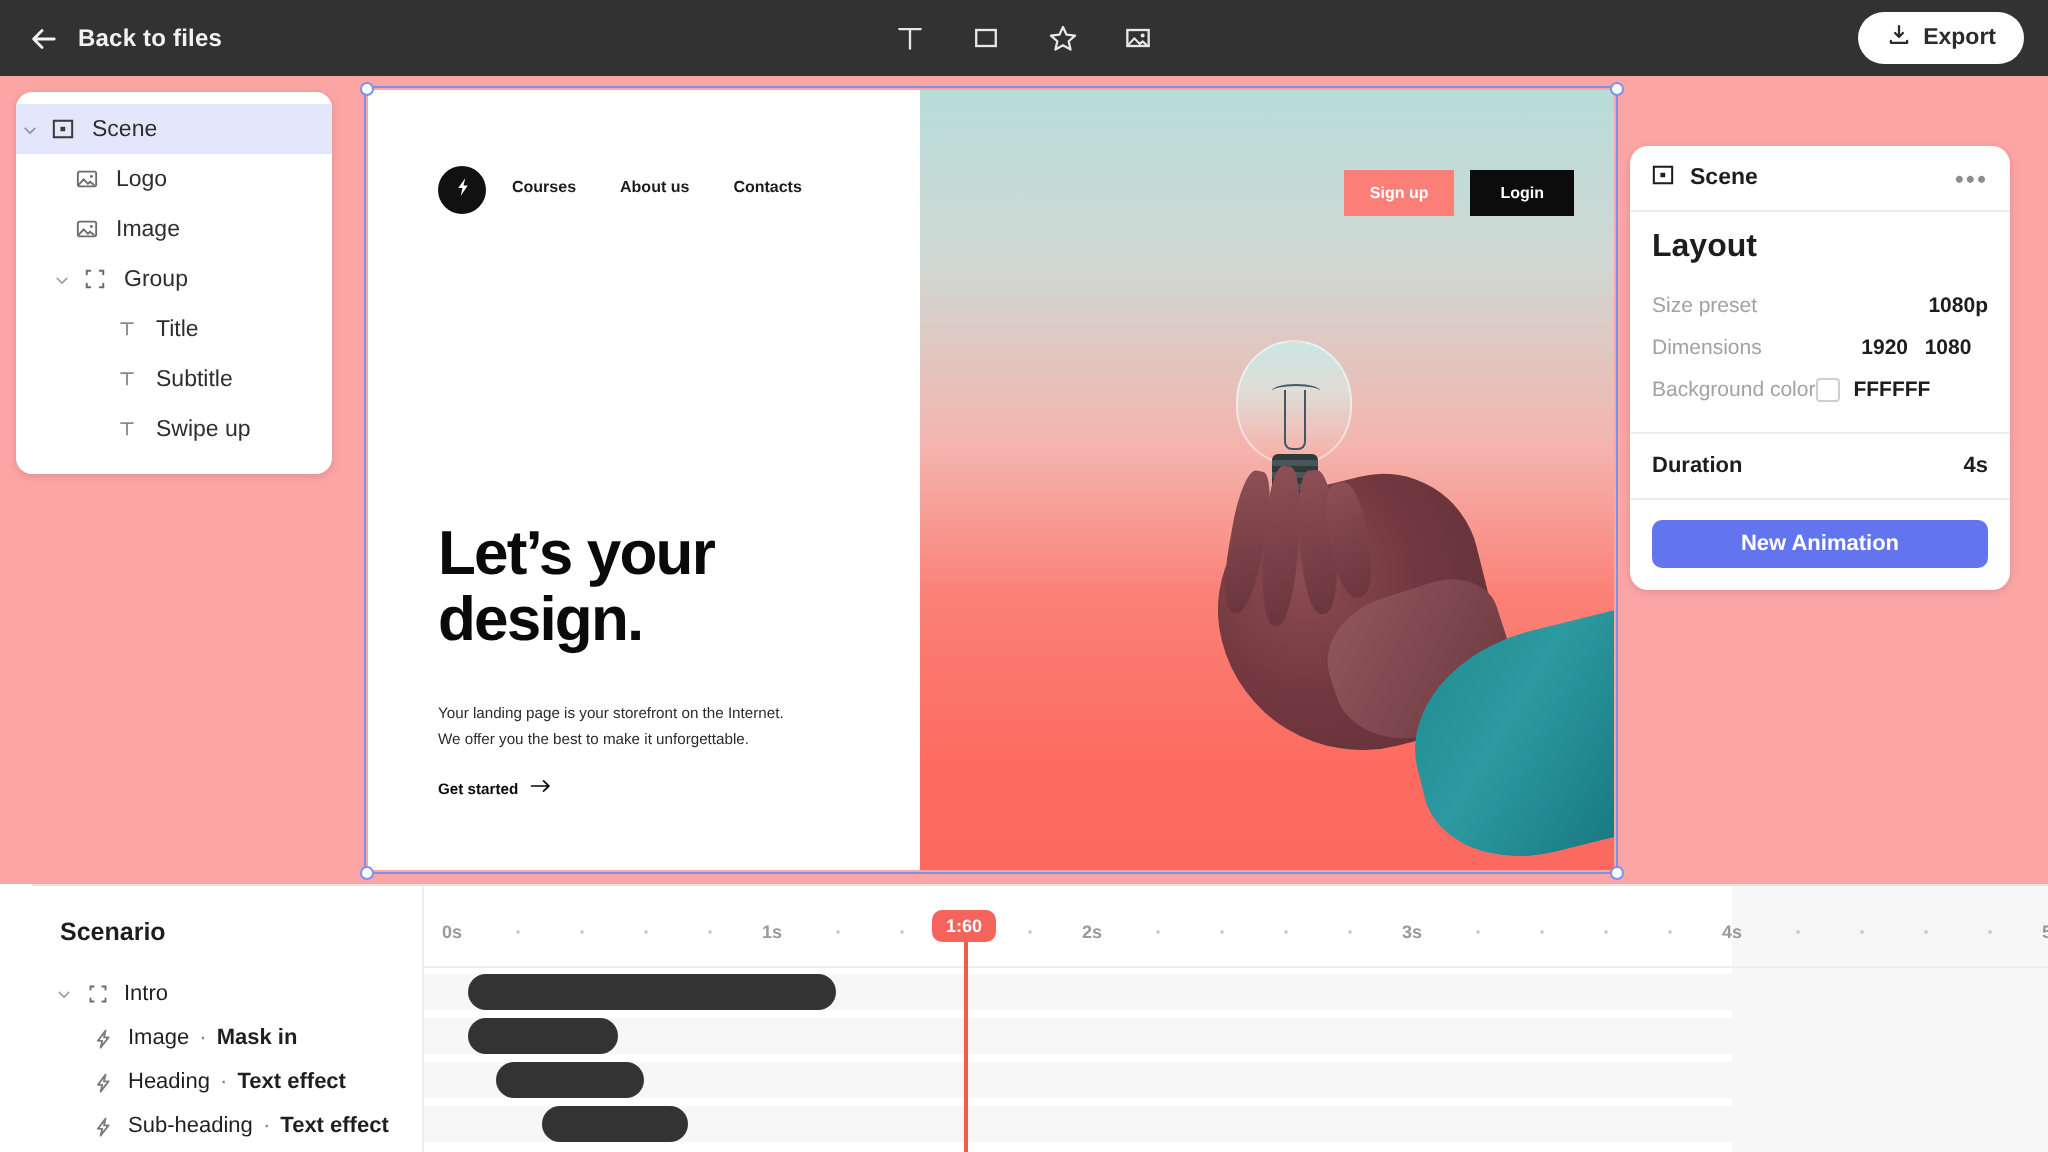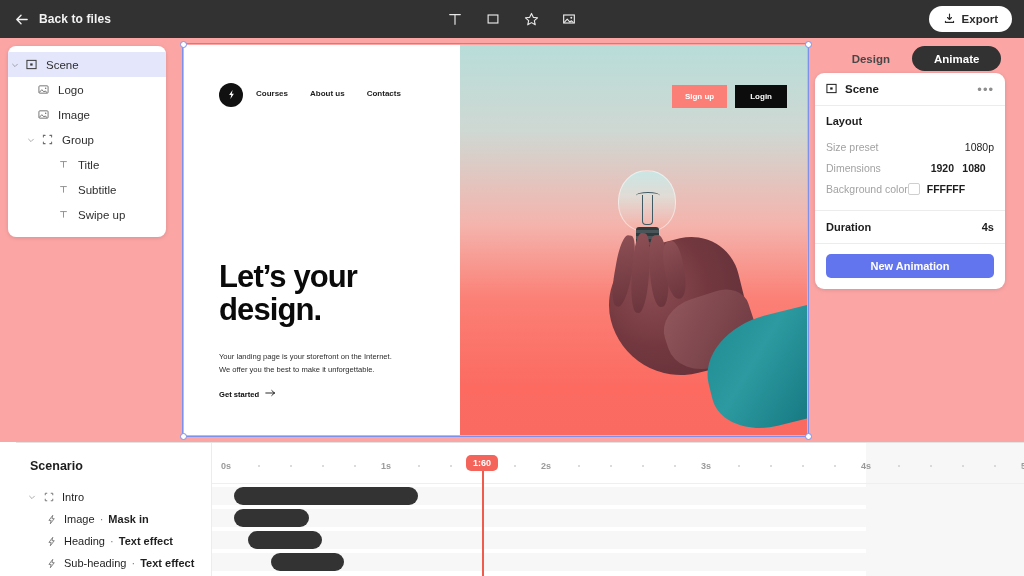--- a/index.html
+++ b/index.html
@@ -161,24 +161,24 @@
     background: #fff; border-radius: 9px; box-shadow: 0 1px 4px rgba(0,0,0,.13);
     overflow: hidden;
   }
   .insp-head {
     height: 33px; display: flex; align-items: center; padding: 0 11px;
     border-bottom: 1px solid #ececec;
   }
   .insp-head .t { font-size: 11.5px; font-weight: 700; color: #1d1d1d; margin-left: 8px; }
   .dots { margin-left: auto; color: #8d8d8d; font-size: 13px; letter-spacing: 1px; cursor:pointer; }
   .insp-sec { padding: 9px 11px 11px 11px; border-bottom: 1px solid #ececec; }
-  .sec-title { font-size: 11px; font-weight: 700; color: #1d1d1d; margin-bottom: 9px; }
+  .sec-title { font-size: 16px; font-weight: 700; color: #1d1d1d; margin-bottom: 9px; }
   .prop { display: flex; align-items: center; height: 21px; font-size: 10.5px; }
   .prop .k { color: #a2a2a2; }
-  .prop .v { margin-left: auto; font-weight: 400; color: #1d1d1d; }
+  .prop .v { margin-left: auto; font-weight: 700; color: #1d1d1d; }
   .prop .v2 { font-weight: 700; color: #1d1d1d; margin-left: auto; }
   .prop .v3 { font-weight: 700; color: #1d1d1d; width: 40px; text-align: center; }
   .swatch {
     width: 12px; height: 12px; border: 1px solid #cfcfcf; border-radius: 2px;
     margin-right: 7px; background: #fff;
   }
   .dur-row { display:flex; align-items:center; padding: 10px 11px; border-bottom: 1px solid #ececec; }
   .dur-row .k { font-size: 11px; font-weight: 700; color:#1d1d1d; }
   .dur-row .v { margin-left:auto; font-size: 11px; font-weight: 700; color:#1d1d1d; }
   .new-anim {
@@ -403,24 +403,20 @@
       </div>
 
       <div class="sel-border"></div>
       <div class="handle h-tl"></div>
       <div class="handle h-tr"></div>
       <div class="handle h-bl"></div>
       <div class="handle h-br"></div>
     </div>
 
     <div class="inspector">
-      <div class="seg-row">
-        <div class="seg">Design</div>
-        <div class="seg active">Animate</div>
-      </div>
 
       <div class="insp-card">
         <div class="insp-head">
           <span>
             <svg viewBox="0 0 12 12" width="11" height="11">
                 <rect x="1" y="1.5" width="10" height="9" fill="none" stroke="#1d1d1d" stroke-width="1.1"></rect>
                 <rect x="4.6" y="4.8" width="2.6" height="2.4" fill="#1d1d1d"></rect>
               </svg>
           </span>
           <span class="t">Scene</span>

